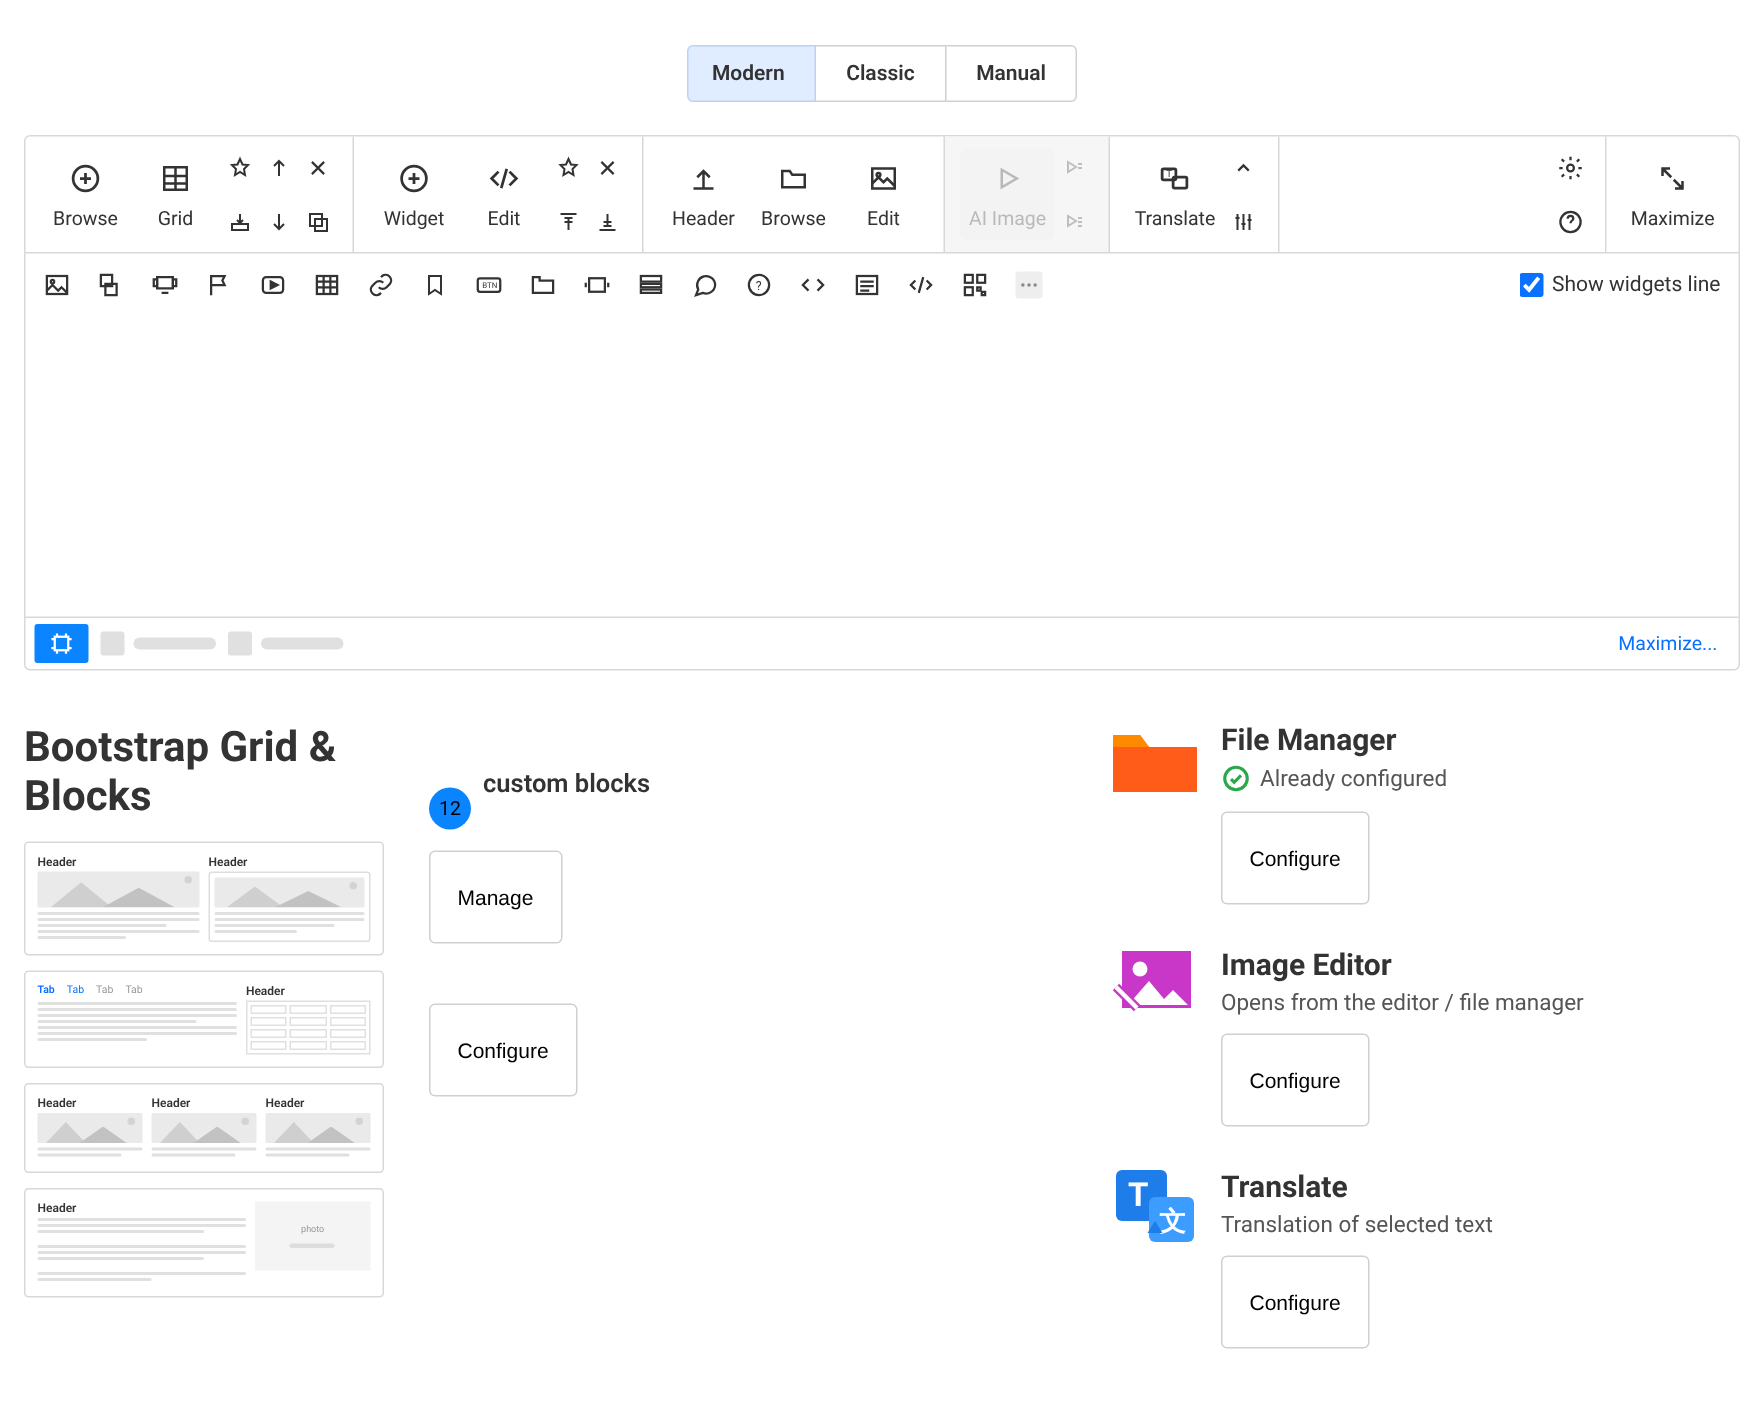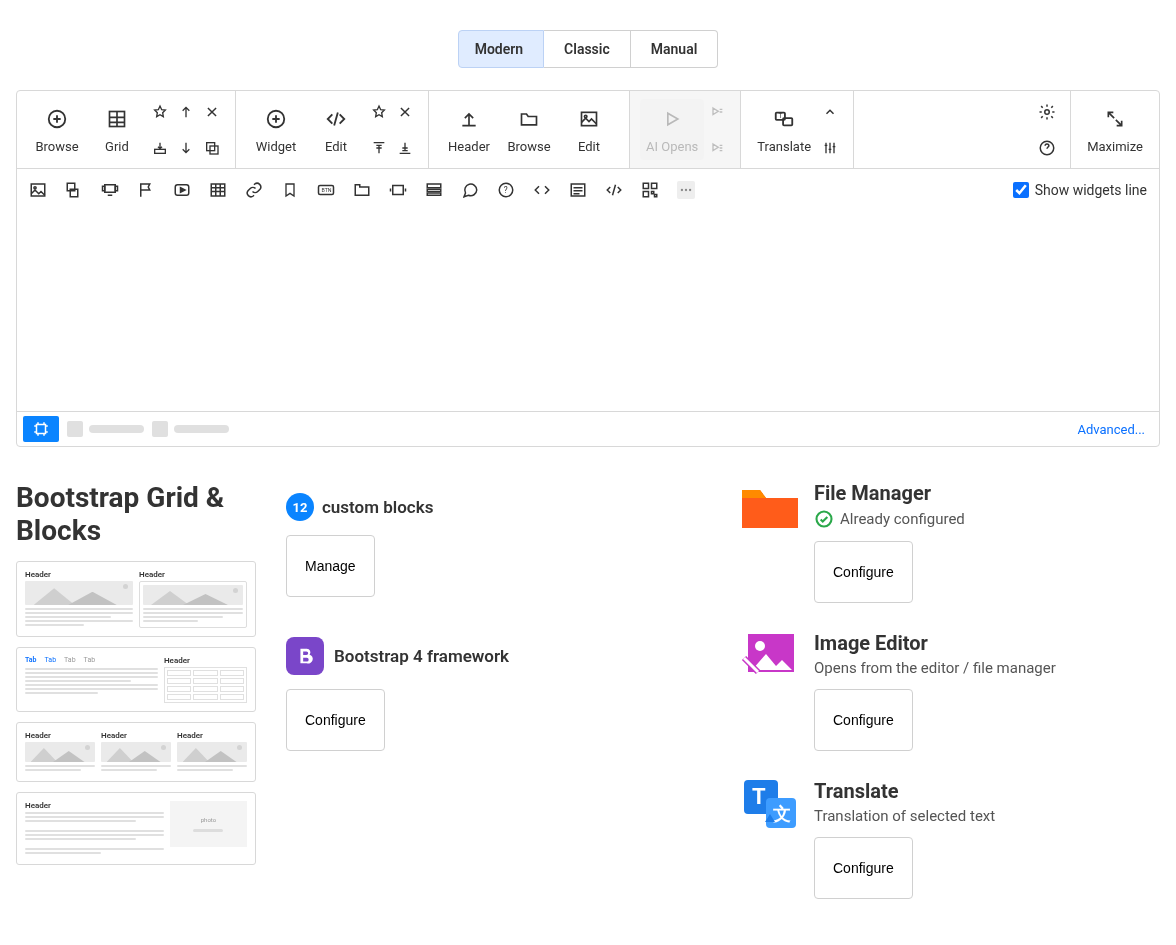--- a/index.html
+++ b/index.html
@@ -69,21 +69,21 @@
 .gridtbl td { border:1px solid #e0e0e0; height:6px; }
 .ph-box { background:#f4f4f4; height:46px; display:flex; flex-direction:column; align-items:center; justify-content:center; font-size:6px; color:#999; gap:6px;}
 
 .feat { display:flex; gap:14px; margin-bottom: 28px; align-items:flex-start; }
 .feat-icon { width:60px; height:50px; display:flex; align-items:center; justify-content:center; flex-shrink:0; }
 .feat-body { flex:1; }
 .feat-title { font-size: 20px; font-weight:700; margin-bottom:4px; }
 .feat-sub { display:flex; align-items:center; gap:6px; color:#555; margin-bottom:12px; font-size:15px; }
 .btn { display:inline-block; border:1px solid #d0d0d0; border-radius:4px; background:#fff; padding:22px 18px; font-size:14px; cursor:pointer; }
 
-.badge12 { width:28px; height:28px; border-radius:50%; background:#0a84ff; color:#ffffff; display:flex; align-items:center; justify-content:center; font-weight:700; font-size:13px; margin-right:8px; flex-shrink:0;}
+.badge12 { width:28px; height:28px; border-radius:50%; background:#0a84ff; color:#000000; display:flex; align-items:center; justify-content:center; font-weight:400; font-size:13px; margin-right:8px; flex-shrink:0;margin-top:32px;}
 .row-head { display:flex; align-items:center; font-size:17px; font-weight:600; margin-bottom:14px; }
 .bs-logo { width:38px; height:38px; border-radius:8px; background:#7a46c9; display:flex; align-items:center; justify-content:center; margin-right:10px; flex-shrink:0;}
 
 .ck { width:16px; height:16px; accent-color:#0a70ff; margin-right:6px; }
 
 svg { display:block; }
 </style>
 </head>
 <body>
 
@@ -230,21 +230,21 @@
         </div>
       </div>
 
       <div class="grp" style="background:#f6f6f6;">
         <div class="bigbtn disabled">
           <span class="ico">
             <svg width="20" height="20" viewBox="0 0 24 24" fill="none" stroke="#888" stroke-width="2">
                 <path d="M7 5l12 7-12 7z"></path>
               </svg>
           </span>
-          <span style="color:#888;">AI Opens</span>
+          <span style="color:#888;">AI Image</span>
         </div>
         <div class="smallcol">
           <span class="sicon" style="opacity:.5;">
               <svg width="16" height="16" viewBox="0 0 24 24" fill="none" stroke="#888" stroke-width="2">
                 <path d="M6 6l8 5-8 5zM16 8h4M16 12h4"></path>
               </svg>
             </span>
           <span class="sicon" style="opacity:.5;">
               <svg width="16" height="16" viewBox="0 0 24 24" fill="none" stroke="#888" stroke-width="2">
                 <path d="M6 6l8 5-8 5zM16 8h4M16 12h4M16 16h4"></path>
@@ -440,21 +440,21 @@
           </svg>
       </div>
       <div class="sb-item">
           <div class="sb-sq"></div>
           <div class="sb-line"></div>
         </div>
       <div class="sb-item">
           <div class="sb-sq"></div>
           <div class="sb-line"></div>
         </div>
-      <div class="adv">Advanced...</div>
+      <div class="adv">Maximize...</div>
     </div>
   </div>
 
   <div class="lower">
     <div class="left">
       <h2>Bootstrap Grid &amp; Blocks</h2>
       <div class="thumbs">
 
 
         <div class="thumb">
@@ -601,28 +601,20 @@
     <div class="mid">
       <div style="height:12px;"></div>
       <div class="row-head">
         <span class="badge12">12</span>
         <span>custom blocks</span>
       </div>
       <button class="btn">Manage</button>
 
       <div style="height:40px;"></div>
 
-      <div class="row-head">
-        <span class="bs-logo">
-          <svg width="22" height="22" viewBox="0 0 24 24">
-              <path fill="#fff" d="M7 4h7a4 4 0 013 6.5A4.5 4.5 0 0114 20H7zM10 7v4h3.5a2 2 0 000-4zm0 7v4h4a2 2 0 000-4z"></path>
-            </svg>
-        </span>
-        <span>Bootstrap 4 framework</span>
-      </div>
       <button class="btn">Configure</button>
     </div>
 
     <div class="right">
 
       <div class="feat">
         <div class="feat-icon">
           <svg width="60" height="48" viewBox="0 0 60 48">
               <path fill="#ff5c1a" d="M2 8h18l6 8h32v30H2z"></path>
               <path fill="#ff8a00" d="M2 8h18l6 8H2z"></path>

